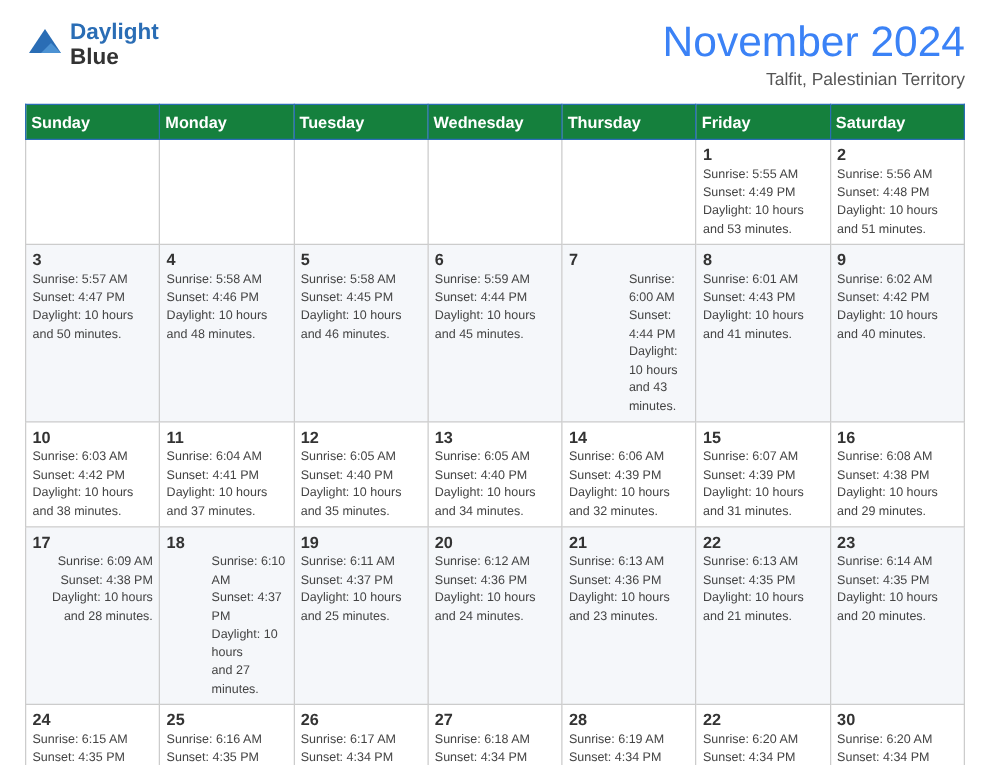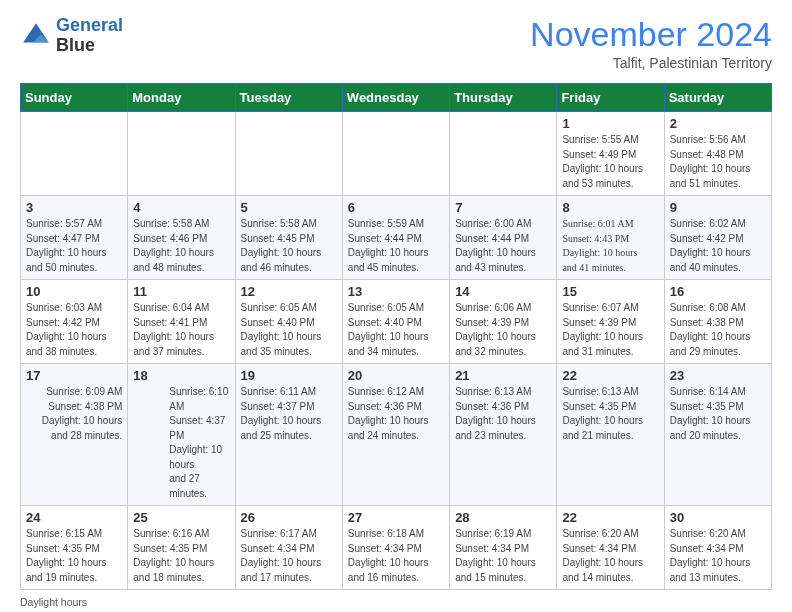--- a/index.html
+++ b/index.html
@@ -104,21 +104,21 @@
 <body>
 
 <div class="page">
   <div class="header">
     <div class="logo">
       <svg class="logo-icon" viewBox="0 0 40 40">
         <polygon points="20,4 36,28 4,28" fill="#2a6db5"></polygon>
         <polygon points="26,18 36,28 16,28" fill="#5ba3e0" opacity="0.7"></polygon>
       </svg>
       <div class="logo-text">
-        <div><span>General</span></div>
+        <div><span>Daylight</span></div>
         <div>Blue</div>
       </div>
     </div>
     <div class="title-block">
       <div class="month-title">November 2024</div>
       <div class="subtitle">Talfit, Palestinian Territory</div>
     </div>
   </div>
 
   <table class="calendar">
@@ -179,28 +179,28 @@
           </td>
           <td>
             <span class="day-num">6</span>
             <div class="day-info" style="white-space: pre-line;">Sunrise: 5:59 AM
 Sunset: 4:44 PM
 Daylight: 10 hours
 and 45 minutes.</div>
           </td>
           <td>
             <span class="day-num">7</span>
-            <div class="day-info" style="white-space: pre-line;">Sunrise: 6:00 AM
+            <div class="day-info" style="white-space: pre-line; margin-left: 48px;">Sunrise: 6:00 AM
 Sunset: 4:44 PM
 Daylight: 10 hours
 and 43 minutes.</div>
           </td>
           <td>
             <span class="day-num">8</span>
-            <div class="day-info" style="white-space: pre-line; font-family: Liberation Serif, serif;">Sunrise: 6:01 AM
+            <div class="day-info" style="white-space: pre-line;">Sunrise: 6:01 AM
 Sunset: 4:43 PM
 Daylight: 10 hours
 and 41 minutes.</div>
           </td>
           <td>
             <span class="day-num">9</span>
             <div class="day-info" style="white-space: pre-line;">Sunrise: 6:02 AM
 Sunset: 4:42 PM
 Daylight: 10 hours
 and 40 minutes.</div>

